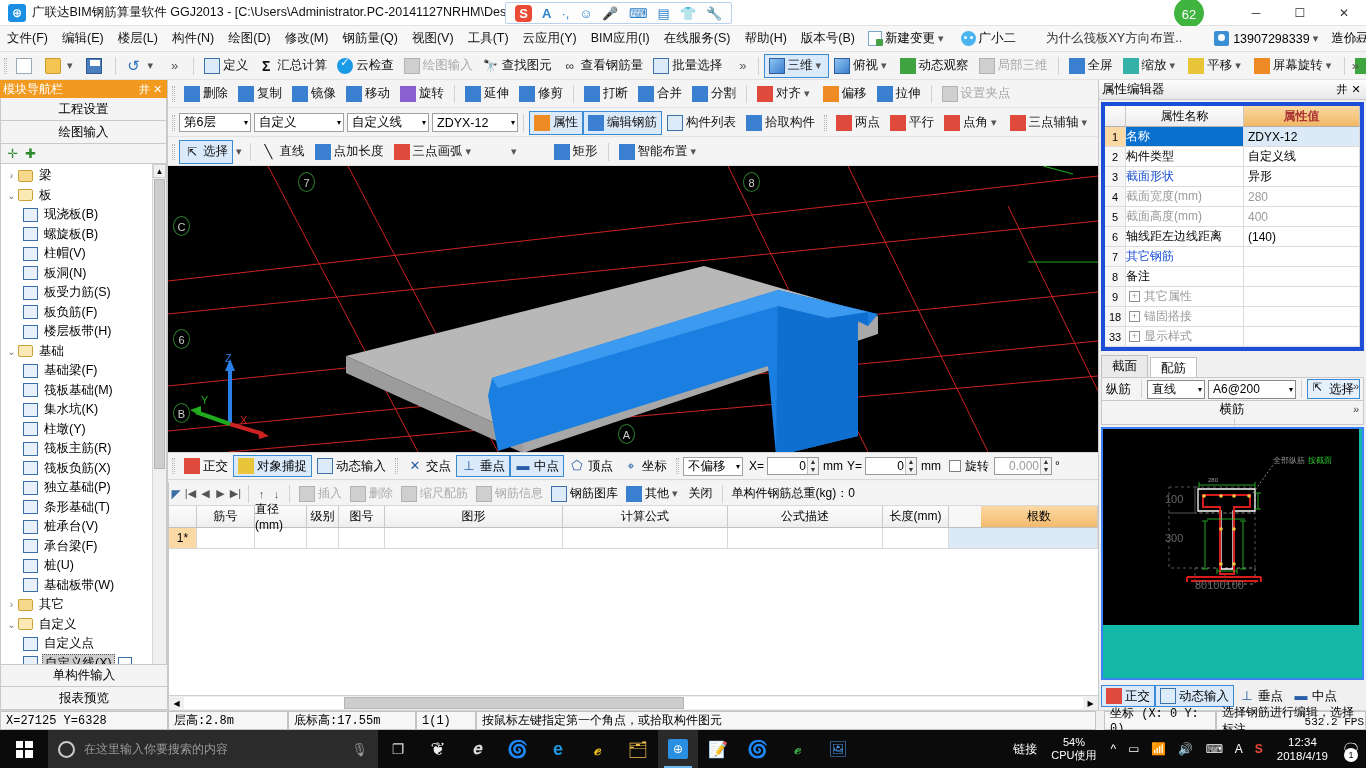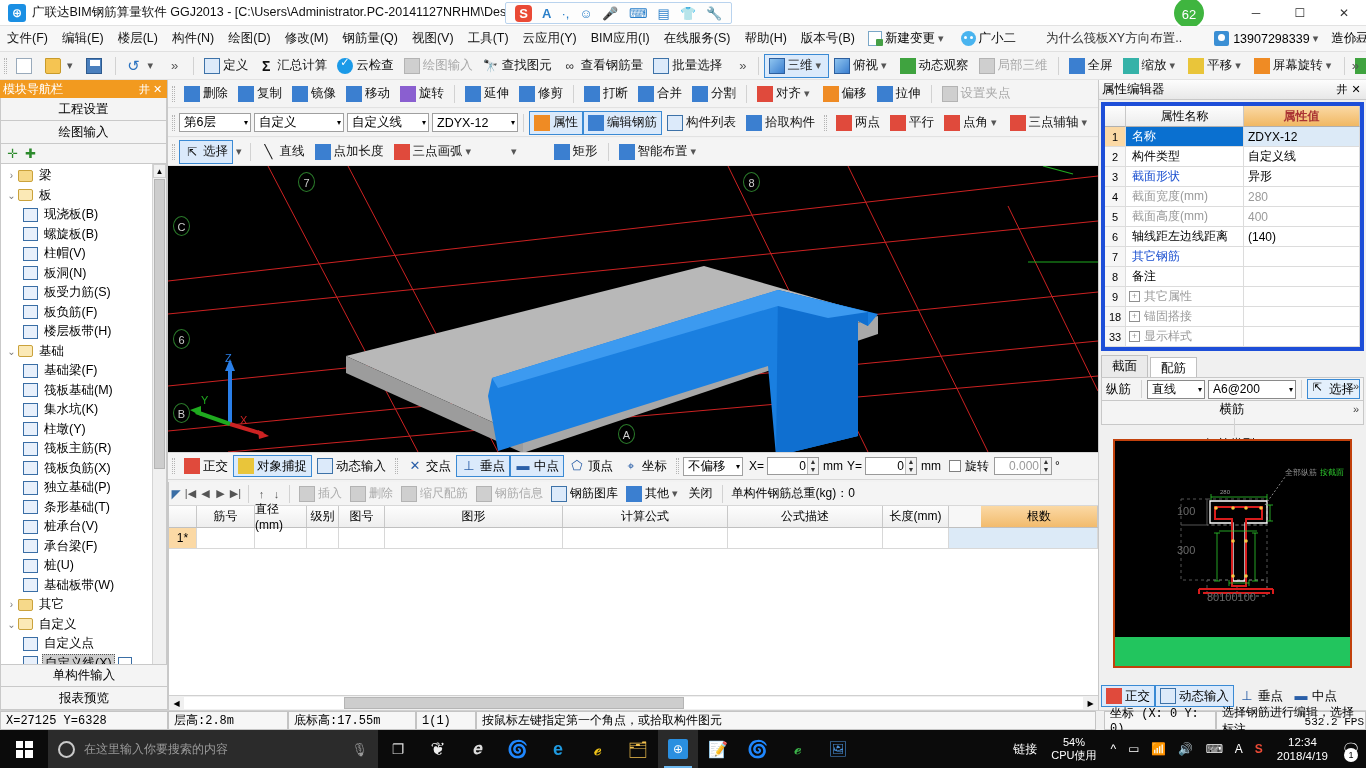--- a/index.html
+++ b/index.html
@@ -201,21 +201,21 @@
   .pg-head div{border-right:1px solid #c8c8c8;border-bottom:1px solid #b0b0b0;
     display:flex;align-items:center;justify-content:center;font-size:12px;}
   .pg-head .c0{width:21px;background:linear-gradient(#fdfdfd,#ececec);}
   .pg-head .c1{width:118px;background:linear-gradient(#fdfdfd,#ececec);}
   .pg-head .c2{flex:1;background:linear-gradient(#fbd9a5,#f1b863);color:#a33;font-weight:bold;}
   .pg-row{display:flex;height:20px;}
   .pg-row>div{border-right:1px solid #dcdcdc;border-bottom:1px solid #dcdcdc;
     display:flex;align-items:center;font-size:12px;}
   .pg-row .c0{width:21px;justify-content:center;background:#f6f6f6;font-size:11px;}
   .pg-row.sel .c0{background:#fbd9a5;}
-  .pg-row .c1{width:118px;padding-left:6px;}
+  .pg-row .c1{width:118px;}
   .pg-row .c2{flex:1;padding-left:4px;}
   .pg-row.sel .c1{background:#0a70d0;color:#fff;}
   .pg-row.sel .c2{background:#dceaf7;}
   .pg-row .c1.blue{color:#1a4fd0;}
   .pg-row .c1.gray, .pg-row .c2.gray{color:#9a9a9a;}
   .expander{width:11px;height:11px;border:1px solid #909090;background:#fff;
     font-size:9px;line-height:9px;text-align:center;margin-right:4px;flex:none;}
   .pg-row .c1.ind{padding-left:3px;}
 
   .ptabs{display:flex;height:20px;margin:4px 2px 0 2px;align-items:flex-end;}
@@ -224,21 +224,21 @@
   .ptab.on{background:#fff;height:20px;}
   .prow{display:flex;align-items:center;height:24px;background:#f4f4f4;
     border:1px solid #c8c8c8;margin:0 2px;padding-left:4px;position:relative;}
   .prow .lab{font-size:12.5px;margin-right:5px;}
   .seldrop{height:19px;border:1px solid #8a8a8a;background:#fff;display:flex;align-items:center;
     padding:0 2px 0 4px;font-size:12px;}
   .btn-sel{display:flex;align-items:center;border:1px solid #3a8ad4;background:#e4f0fc;
     padding:1px 5px;font-size:12.5px;height:20px;}
   .chev2{position:absolute;right:4px;top:2px;font-size:11px;color:#444;}
   .tag{border:1px solid #3a8ad4;background:#e4f0fc;padding:0 4px;font-size:12.5px;}
-  .preview{margin:14px;border:2px solid #c2410c;background:#22c55e;flex:1;position:relative;overflow:hidden;}
+  .preview{margin:2px;border:2px solid #3b82f6;background:#14b8a6;flex:1;position:relative;overflow:hidden;}
   .psnap{height:24px;display:flex;align-items:center;margin:2px;}
   .statusbar{
     position:absolute;left:0;bottom:38px;width:1366px;height:20px;display:flex;align-items:center;
     background:#f0f0f0;border-top:1px solid #d0d0d0;
   }
   .sb{border:1px solid #c4c4c4;background:#f6f6f6;height:19px;display:flex;align-items:center;
     padding:0 5px;font-size:12px;font-family:"Liberation Mono","DejaVu Sans Mono",monospace;}
   .fps{position:absolute;right:2px;bottom:40px;font-size:11px;
     font-family:"Liberation Mono",monospace;}
 

